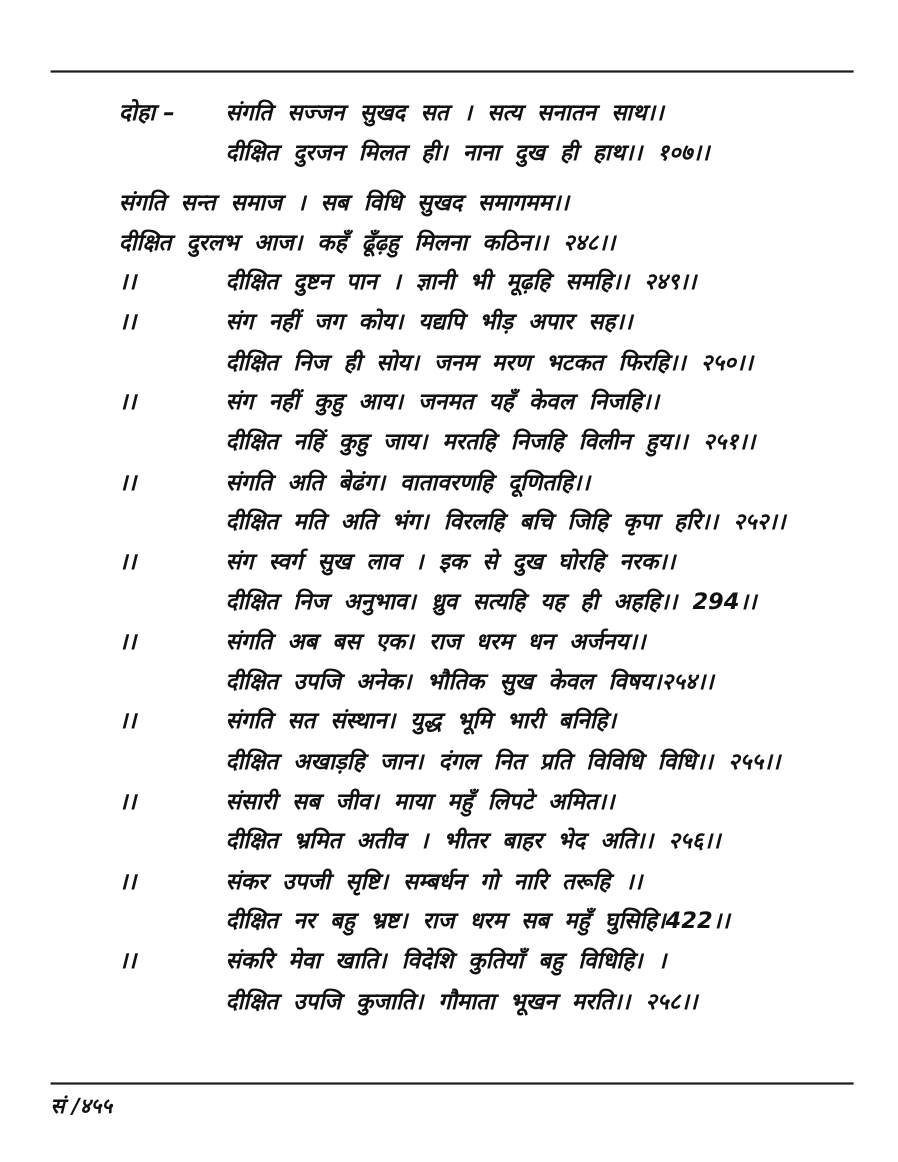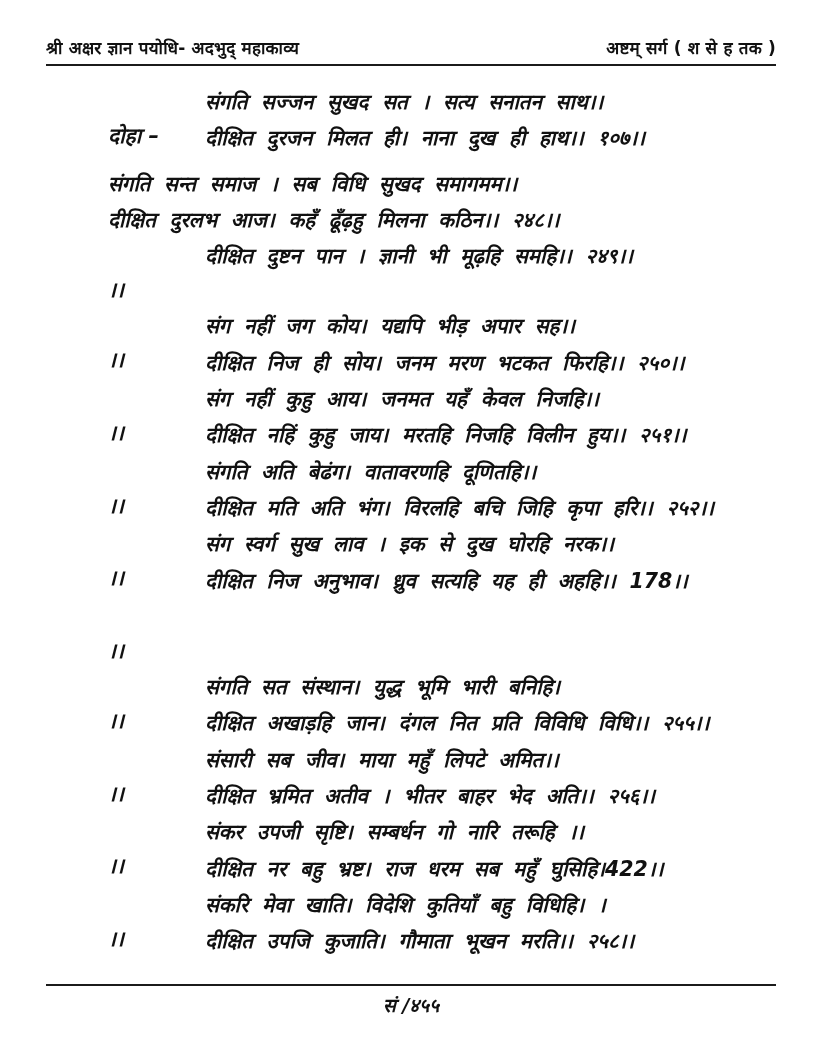--- a/index.html
+++ b/index.html
@@ -47,51 +47,46 @@
   }
   .verse-first { margin-bottom: 9px; }
   .verse-label {
     flex: 0 0 97px;
     width: 97px;
     font-weight: bold;
     font-style: italic;
     font-size: 21px;
     line-height: 36.3px;
     white-space: nowrap;
-    margin-top: 34px;
   }
   .verse-lines { flex: 1 1 auto; }
   .verse-line {
     font-weight: bold;
     font-style: italic;
     font-size: 20.5px;
     line-height: 36.3px;
     word-spacing: 0.32em;
     white-space: nowrap;
   }
   .footer-number {
     position: absolute;
     top: 992px;
     left: 46px;
     width: 730px;
-    text-align: center;
+    text-align: left;
     font-weight: bold;
     font-style: italic;
     font-size: 19px;
   }
 </style>
 </head>
 <body>
 
 <div class="page">
 
-  <div class="header-row">
-    <span>श्री अक्षर ज्ञान पयोधि- अदभुद् महाकाव्य</span>
-    <span>अष्टम् सर्ग ( श से ह तक )</span>
-  </div>
   <div class="rule rule-top"></div>
 
   <div class="content">
 
     <div class="verse verse-first">
       <div class="verse-label">दोहा –</div>
       <div class="verse-lines">
         <div class="verse-line">संगति सज्जन सुखद सत । सत्य सनातन साथ।।</div>
         <div class="verse-line">दीक्षित दुरजन मिलत ही। नाना दुख ही हाथ।। १०७।।</div>
       </div>
@@ -132,26 +127,30 @@
       <div class="verse-lines">
         <div class="verse-line">संगति अति बेढंग। वातावरणहि दूणितहि।।</div>
         <div class="verse-line">दीक्षित मति अति भंग। विरलहि बचि जिहि कृपा हरि।। २५२।।</div>
       </div>
     </div>
 
     <div class="verse">
       <div class="verse-label">।।</div>
       <div class="verse-lines">
         <div class="verse-line">संग स्वर्ग सुख लाव । इक से दुख घोरहि नरक।।</div>
-        <div class="verse-line">दीक्षित निज अनुभाव। ध्रुव सत्यहि यह ही अहहि।। 178।।</div>
+        <div class="verse-line">दीक्षित निज अनुभाव। ध्रुव सत्यहि यह ही अहहि।। 294।।</div>
       </div>
     </div>
 
     <div class="verse">
       <div class="verse-label">।।</div>
+      <div class="verse-lines">
+        <div class="verse-line">संगति अब बस एक। राज धरम धन अर्जनय।।</div>
+        <div class="verse-line">दीक्षित उपजि अनेक। भौतिक सुख केवल विषय।२५४।।</div>
+      </div>
     </div>
 
     <div class="verse">
       <div class="verse-label">।।</div>
       <div class="verse-lines">
         <div class="verse-line">संगति सत संस्थान। युद्ध भूमि भारी बनिहि।</div>
         <div class="verse-line">दीक्षित अखाड़हि जान। दंगल नित प्रति विविधि विधि।। २५५।।</div>
       </div>
     </div>
 

